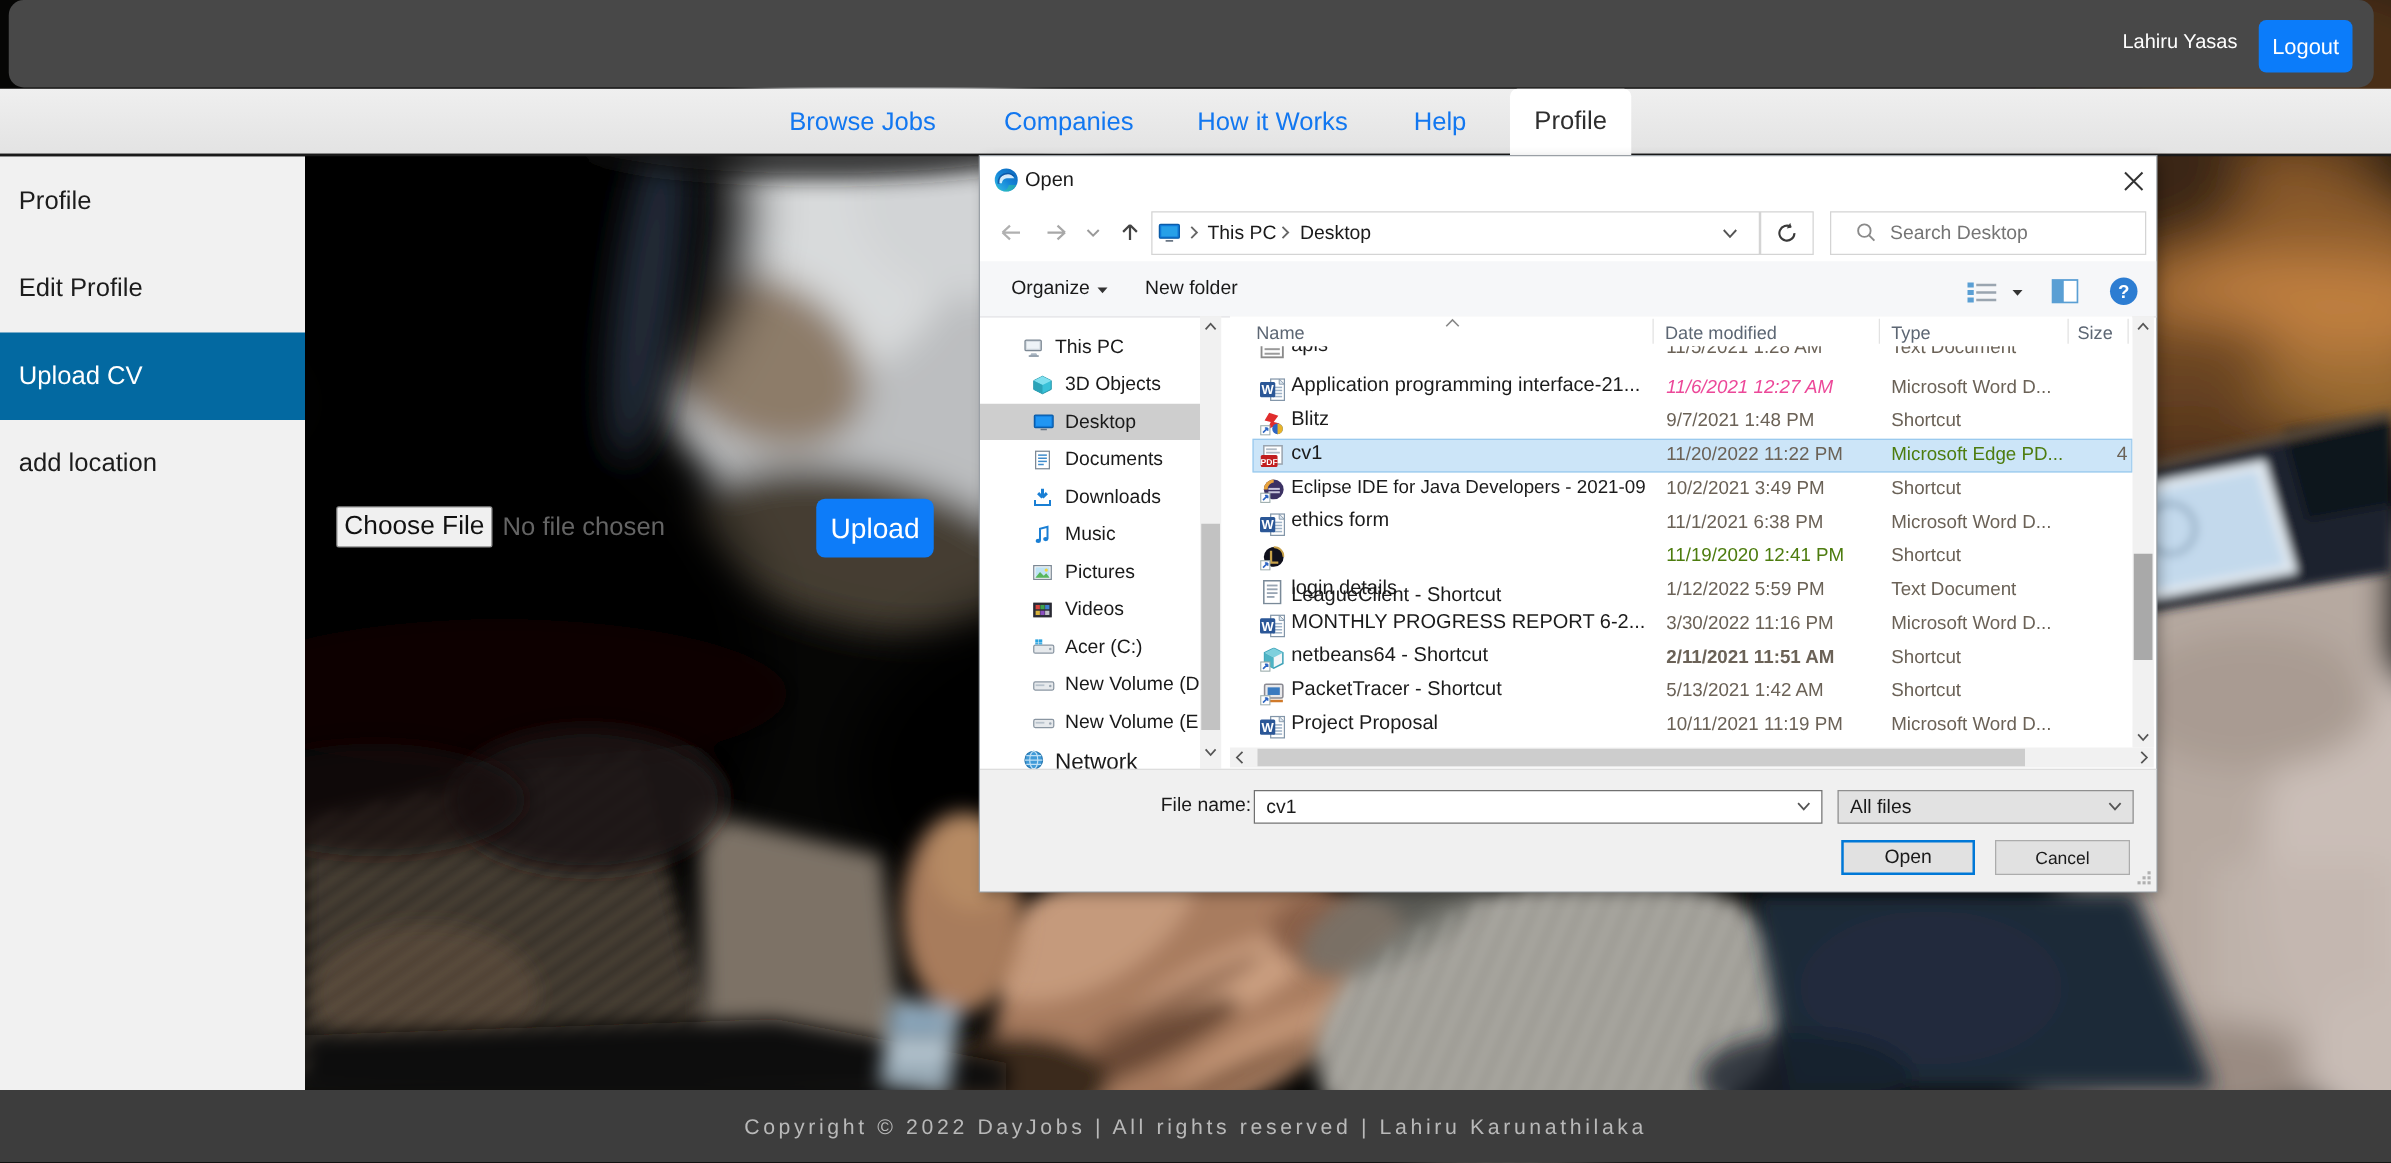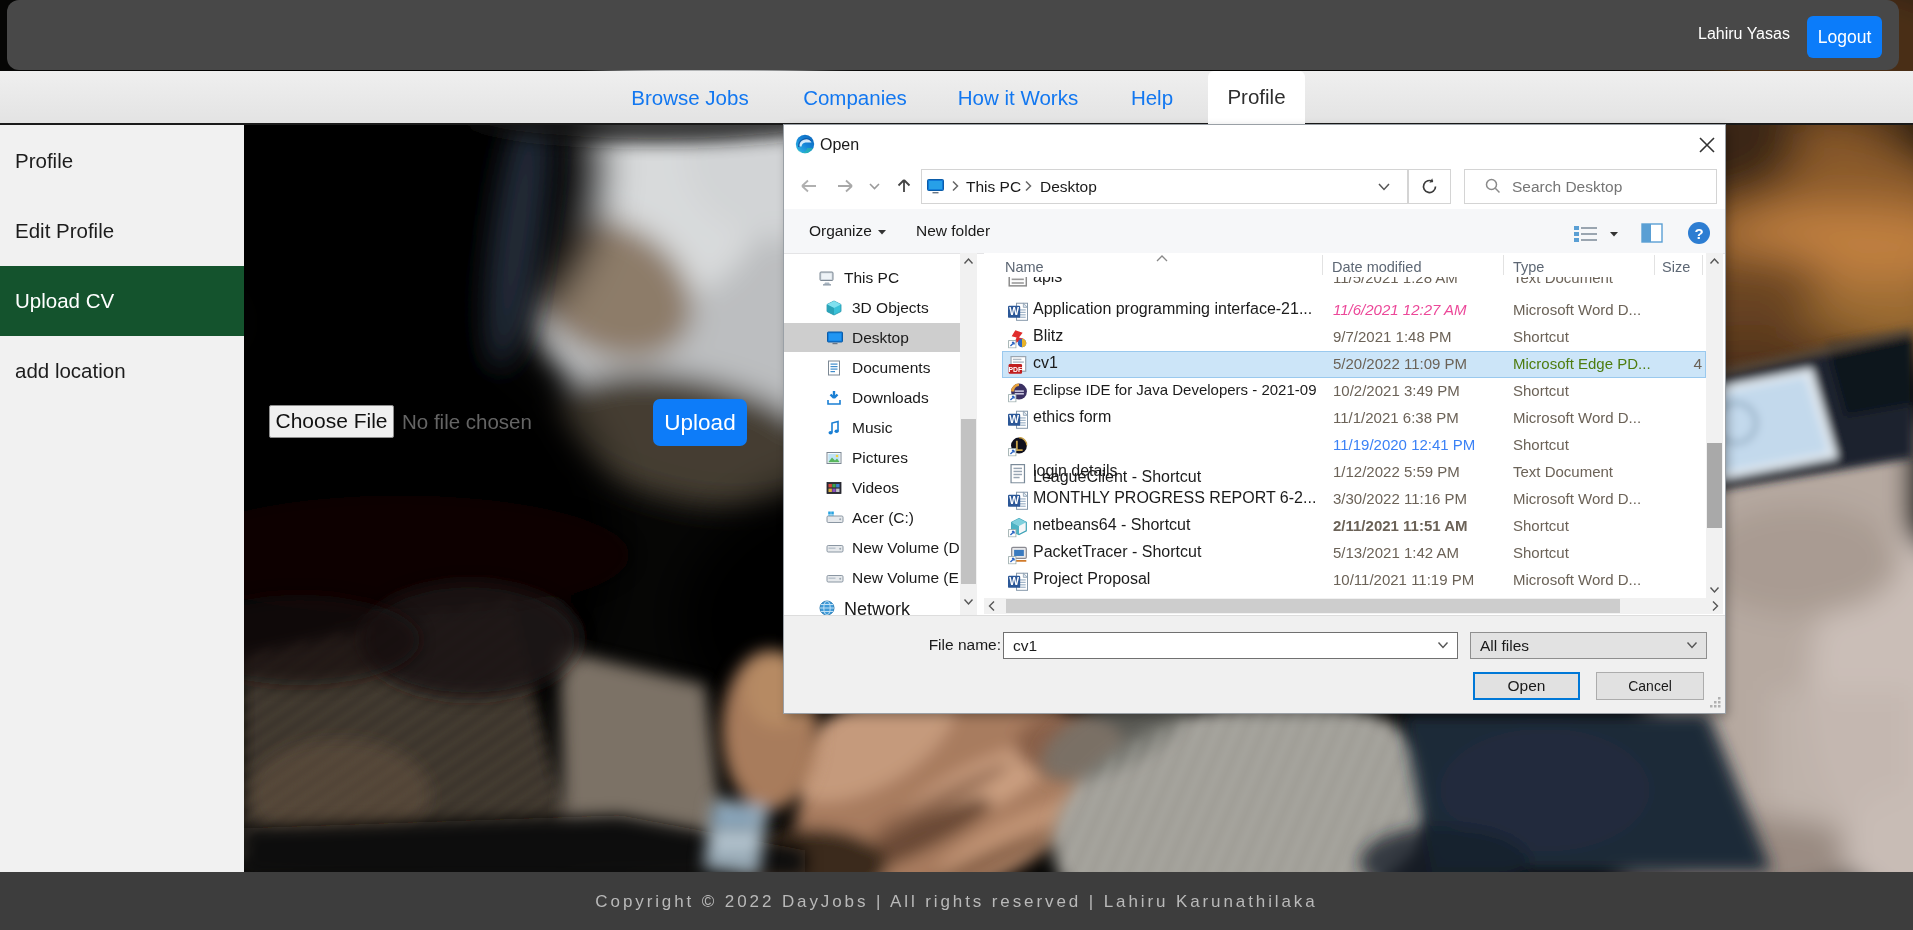--- a/index.html
+++ b/index.html
@@ -14,21 +14,21 @@
           border-radius:6px;color:#fff;font-size:17.5px;text-align:center;line-height:42px;z-index:6;}
   
   #nav{position:absolute;left:0;top:71px;width:1913px;height:52px;
        background:linear-gradient(#efefef,#e3e3e3);border-bottom:2px solid #1a1a1a;z-index:4;}
   .nl{position:absolute;top:15px;font-size:20.5px;color:#1277f0;transform:translateX(-50%);white-space:nowrap;}
   #tab{position:absolute;left:1208px;top:0px;width:97px;height:54px;background:#fff;
        border-radius:6px 6px 0 0;text-align:center;font-size:20.5px;color:#2e2e2e;line-height:52px;}
   
   #sidebar{position:absolute;left:0;top:125px;width:244px;height:747px;background:#f1f1f1;z-index:3;}
   .si{height:70px;line-height:70px;padding-left:15px;font-size:20.5px;color:#1c1c1c;}
-  .si.act{background:#14532d;color:#fff;}
+  .si.act{background:#0369a1;color:#fff;}
   
   #choose{position:absolute;left:269px;top:405px;width:125px;height:33px;background:#f0f0f0;
           border:1px solid #8d8d8d;border-radius:2px;box-sizing:border-box;z-index:2;
           font-size:21px;color:#111;text-align:center;line-height:30px;}
   #nofile{position:absolute;left:402px;top:405px;height:33px;line-height:33px;font-size:20.5px;color:#646464;z-index:2;}
   #upload{position:absolute;left:653px;top:399px;width:94px;height:47px;background:#0d7cf9;
           border-radius:7px;color:#fff;font-size:22.5px;text-align:center;line-height:47px;z-index:2;}
   
   #footer{position:absolute;left:0;top:872px;width:1913px;height:58px;background:#3d3d3d;z-index:5;
           color:#b9b9b9;font-size:17px;letter-spacing:2.9px;text-align:center;line-height:60px;}
@@ -381,21 +381,21 @@
     <span class="abs" style="left:729px;top:203px;font-size:15px;white-space:nowrap;color:#6b6257;">Shortcut</span>
     <span class="abs" style="left:218px;top:226px;width:704px;height:27px;background:#cce5f8;border:1px solid #9ac9ee;"></span>
     <span class="abs icz" style="left:224px;top:231px;"><svg width="16" height="16" viewBox="0 0 16 16">
         <rect x="2.5" y="0.5" width="12" height="12" fill="#fff" stroke="#9aa5b0" stroke-width="1"></rect>
         <rect x="4" y="2.2" width="7" height="1.2" fill="#b0bac4"></rect>
         <rect x="4" y="4.4" width="9" height="1.2" fill="#b0bac4"></rect>
         <rect x="0.5" y="6.5" width="11" height="8" rx="1" fill="#c11e1e"></rect>
         <text x="6" y="13" font-size="5.6" font-family="Liberation Sans" font-weight="bold" fill="#fff" text-anchor="middle">PDF</text>
       </svg></span>
     <span class="abs" style="left:249px;top:229px;font-size:16px;white-space:nowrap;overflow:hidden;width:285px;color:#1b1b1b;">cv1</span>
-    <span class="abs" style="left:549px;top:230px;font-size:15px;white-space:nowrap;color:#6b6257;">5/20/2022 11:09 PM</span>
+    <span class="abs" style="left:549px;top:230px;font-size:15px;white-space:nowrap;color:#6b6257;">11/20/2022 11:22 PM</span>
     <span class="abs" style="left:729px;top:230px;font-size:15px;white-space:nowrap;color:#4d7c0f;">Microsoft Edge PD...</span>
     <span class="abs" style="left:888px;top:230px;width:30px;font-size:15.5px;text-align:right;color:#6b6257;">4</span>
     <span class="abs icz" style="left:224px;top:258px;"><svg width="16" height="16" viewBox="0 0 16 16">
         <circle cx="9" cy="7" r="6.5" fill="#3b3163"></circle>
         <path d="M9 0.5 A6.5 6.5 0 0 0 2.5 7 L5 7 A4.5 4.5 0 0 1 9 2.5 Z" fill="#e8a33d"></path>
         <rect x="5.5" y="6" width="7.5" height="1.3" fill="#c9c6dd"></rect>
         <rect x="5.5" y="8.2" width="7.5" height="1.3" fill="#c9c6dd"></rect>
         <rect x="0.5" y="9.5" width="6" height="6" fill="#fff" stroke="#9aa" stroke-width="0.7"></rect>
         <path d="M2 14 L5 11 M5 11 L3.2 11 M5 11 L5 12.8" stroke="#2d66c3" stroke-width="1.1" fill="none"></path>
       </svg></span>
@@ -416,21 +416,21 @@
     <span class="abs" style="left:549px;top:284px;font-size:15px;white-space:nowrap;color:#6b6257;">11/1/2021 6:38 PM</span>
     <span class="abs" style="left:729px;top:284px;font-size:15px;white-space:nowrap;color:#6b6257;">Microsoft Word D...</span>
     <span class="abs icz" style="left:224px;top:312px;"><svg width="16" height="16" viewBox="0 0 16 16">
         <circle cx="9" cy="7" r="6.5" fill="#10101c"></circle>
         <path d="M6.5 3 L8 3 L8 10 L12 10 L12 11.5 L6.5 11.5 Z" fill="#c8a24a"></path>
         <path d="M9 0.5 A6.5 6.5 0 0 1 15.5 7" stroke="#c8a24a" stroke-width="1.2" fill="none"></path>
         <rect x="0.5" y="9.5" width="6" height="6" fill="#fff" stroke="#9aa" stroke-width="0.7"></rect>
         <path d="M2 14 L5 11 M5 11 L3.2 11 M5 11 L5 12.8" stroke="#2d66c3" stroke-width="1.1" fill="none"></path>
       </svg></span>
     <span class="abs" style="left:249px;top:310px;font-size:16px;white-space:nowrap;overflow:hidden;width:285px;color:#1b1b1b;margin-top:33px;">LeagueClient - Shortcut</span>
-    <span class="abs" style="left:549px;top:311px;font-size:15px;white-space:nowrap;color:#3b82f6;">11/19/2020 12:41 PM</span>
+    <span class="abs" style="left:549px;top:311px;font-size:15px;white-space:nowrap;color:#4d7c0f;">11/19/2020 12:41 PM</span>
     <span class="abs" style="left:729px;top:311px;font-size:15px;white-space:nowrap;color:#6b6257;">Shortcut</span>
     <span class="abs icz" style="left:224px;top:339px;"><svg width="16" height="16" viewBox="0 0 16 16">
         <rect x="2.5" y="0.5" width="11" height="15" fill="#fff" stroke="#7a8a99" stroke-width="1"></rect>
         <rect x="4.5" y="3" width="7" height="1.2" fill="#98a5b3"></rect>
         <rect x="4.5" y="5.5" width="7" height="1.2" fill="#98a5b3"></rect>
         <rect x="4.5" y="8" width="7" height="1.2" fill="#98a5b3"></rect>
         <rect x="4.5" y="10.5" width="5" height="1.2" fill="#98a5b3"></rect>
       </svg></span>
     <span class="abs" style="left:249px;top:337px;font-size:16px;white-space:nowrap;overflow:hidden;width:285px;color:#1b1b1b;">login details</span>
     <span class="abs" style="left:549px;top:338px;font-size:15px;white-space:nowrap;color:#6b6257;">1/12/2022 5:59 PM</span>

